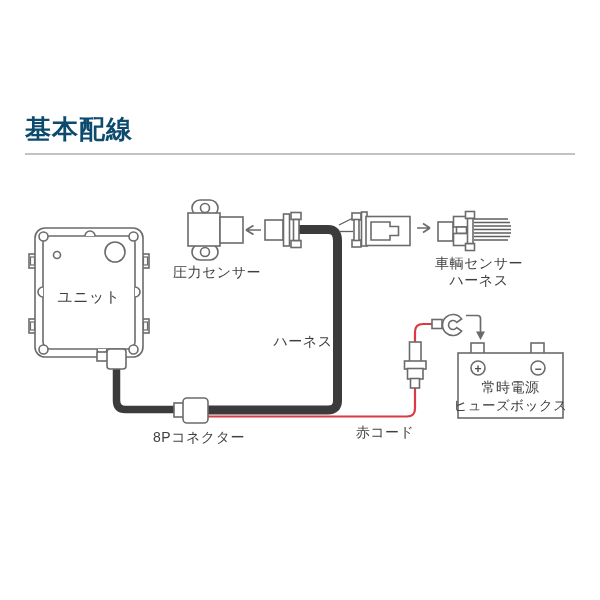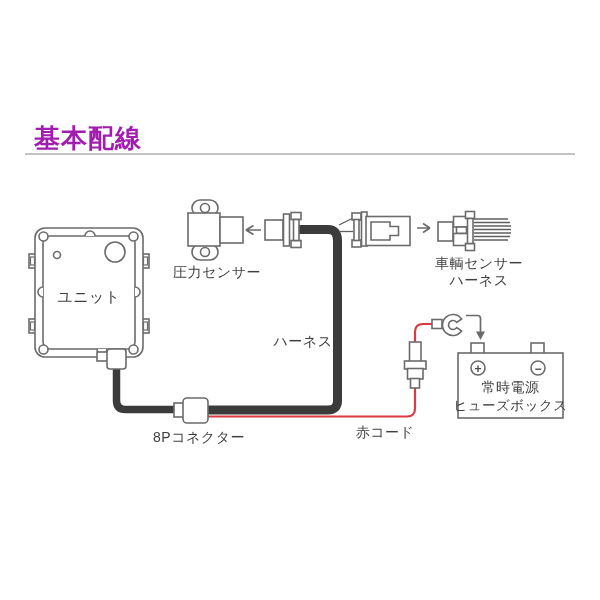--- a/index.html
+++ b/index.html
@@ -1,22 +1,22 @@
 <!DOCTYPE html>
 <html><head>
 <meta charset="utf-8">
 <style>
   html,body { margin:0; padding:0; background:#ffffff; }
   .page {
     position:relative; width:600px; height:600px; background:#ffffff;
     font-family:"Liberation Sans", sans-serif; overflow:hidden;
   }
   .title {
-    position:absolute; left:25px; top:114px; margin:9px;
-    font-size:26px; line-height:30px; font-weight:bold; color:#a21caf;
+    position:absolute; left:25px; top:114px; margin:0;
+    font-size:26px; line-height:30px; font-weight:bold; color:#0c4a6e;
     letter-spacing:1px;
   }
   .divider {
     position:absolute; left:25px; top:153px; width:550px; height:2px;
     background:#c3c3c3;
   }
   .diagram { position:absolute; left:0; top:0; }
   .shape   { fill:#ffffff; stroke:#6b6b6b; stroke-width:1.6; }
   .hole    { fill:#ffffff; stroke:#6b6b6b; stroke-width:1.2; }
   .ln      { fill:none; stroke:#6b6b6b; stroke-width:1.7; }

